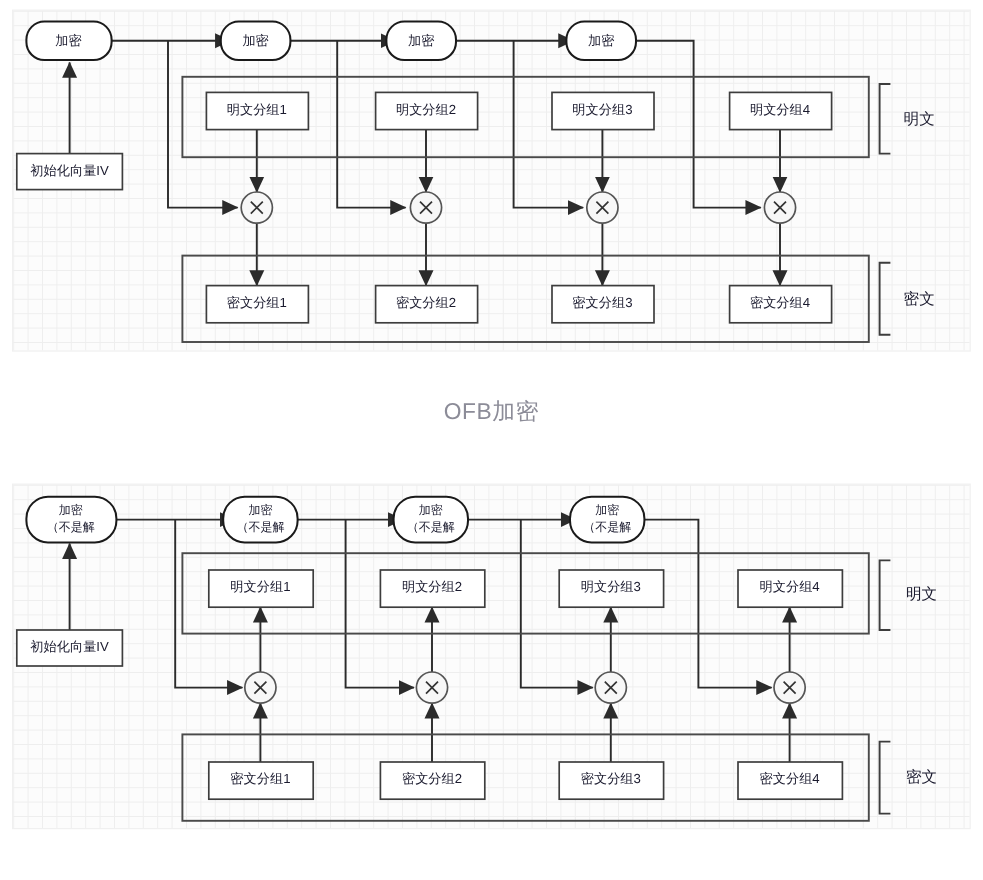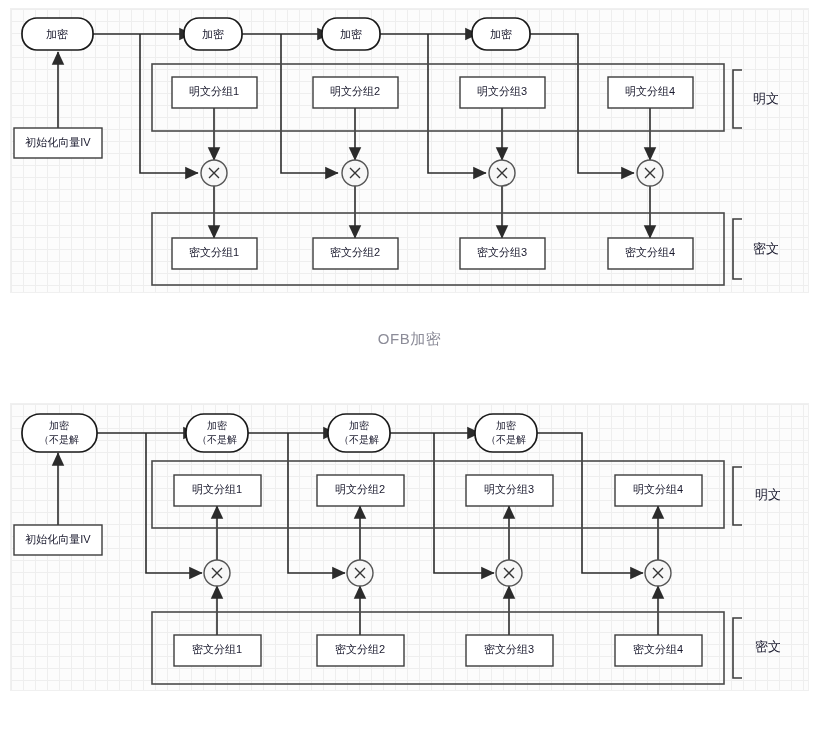--- a/index.html
+++ b/index.html
@@ -19,21 +19,21 @@
       linear-gradient(to right,#eeeeee 1px,transparent 1px),
       linear-gradient(to bottom,#eeeeee 1px,transparent 1px);
     background-size:12px 12px;
     border:1px solid #f0f0f0;
     box-sizing:border-box;
   }
   .caption{
     position:absolute;
     width:100%;
     text-align:center;
-    font-size:15px;
+    font-size:19px;
     color:#8c8c98;
     letter-spacing:.5px;
   }
   svg{position:absolute;left:0;top:0;overflow:visible;}
   .lbl{
     font-family:"Liberation Sans","DejaVu Sans",sans-serif;
     font-size:11px;
     fill:#1a1a2e;
     text-anchor:middle;
     dominant-baseline:middle;

